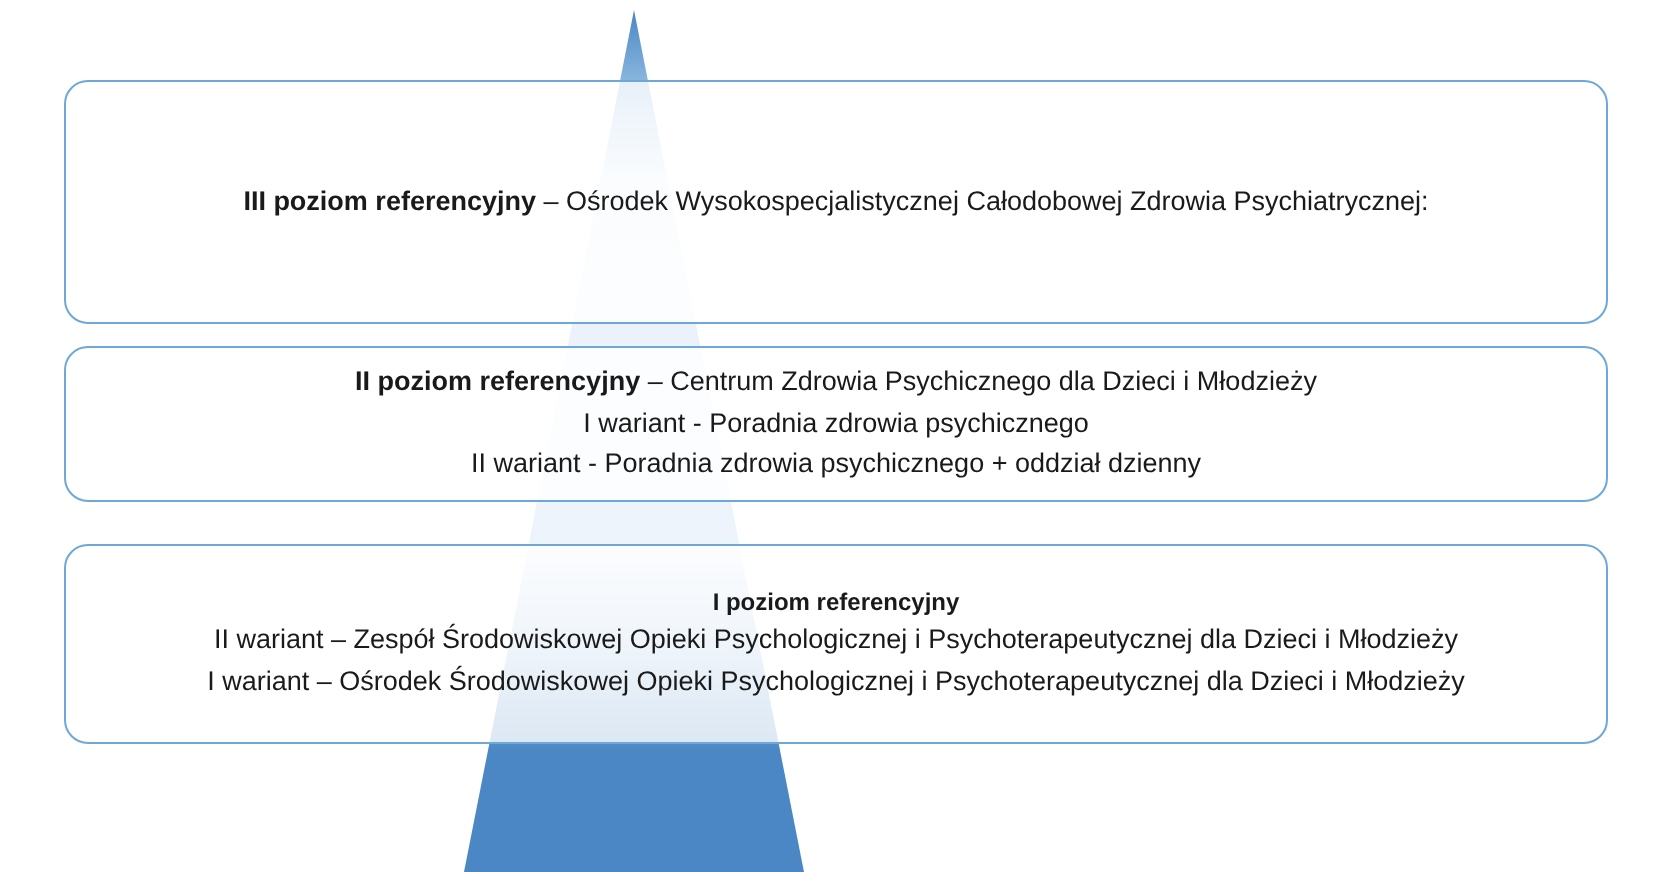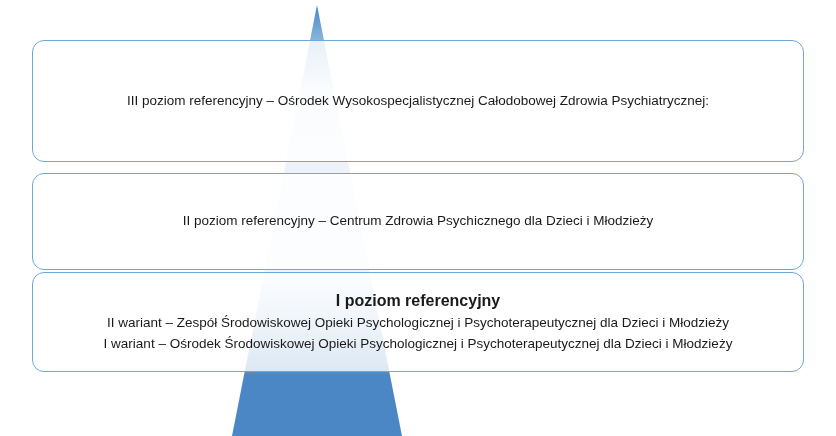--- a/index.html
+++ b/index.html
@@ -42,42 +42,42 @@
   .level-3 {
     left: 32px;
     top: 40px;
     width: 772px;
     height: 122px;
   }
   .level-2 {
     left: 32px;
     top: 173px;
     width: 772px;
-    height: 97px;
+    height: 78px;
   }
   .level-1 {
     left: 32px;
     top: 272px;
     width: 772px;
     height: 100px;
   }
   .line {
     font-size: 13.5px;
     color: #1a1a1a;
     line-height: 1.55;
     text-align: center;
     white-space: nowrap;
   }
   .line b {
-    font-weight: normal;
+    font-weight: bold;
     margin-top: 44px;
   }
   .lvl1-title {
     font-weight: bold;
-    font-size: 16px;
+    font-size: 12px;
   }
 </style>
 </head>
 <body>
 
 <div id="canvas">
 
   <svg class="pyramid" viewBox="0 0 836 436" preserveAspectRatio="none">
     <defs>
       <linearGradient id="pyrGrad" x1="0" y1="0" x2="0" y2="1">
@@ -96,20 +96,22 @@
   <div class="level-box level-3">
     <div class="line">
       <b>III poziom referencyjny</b><span> – Ośrodek Wysokospecjalistycznej Całodobowej Zdrowia Psychiatrycznej:</span>
     </div>
   </div>
 
   <div class="level-box level-2">
     <div class="line">
       <b>II poziom referencyjny</b><span> – Centrum Zdrowia Psychicznego dla Dzieci i Młodzieży</span>
     </div>
+    <div class="line">I wariant - Poradnia zdrowia psychicznego</div>
+    <div class="line">II wariant - Poradnia zdrowia psychicznego + oddział dzienny</div>
   </div>
 
   <div class="level-box level-1">
     <div class="line lvl1-title">I poziom referencyjny</div>
     <div class="line">II wariant – Zespół Środowiskowej Opieki Psychologicznej i Psychoterapeutycznej  dla Dzieci i Młodzieży</div>
     <div class="line">I wariant – Ośrodek Środowiskowej Opieki Psychologicznej i Psychoterapeutycznej  dla Dzieci i Młodzieży</div>
   </div>
 
 </div>
 

